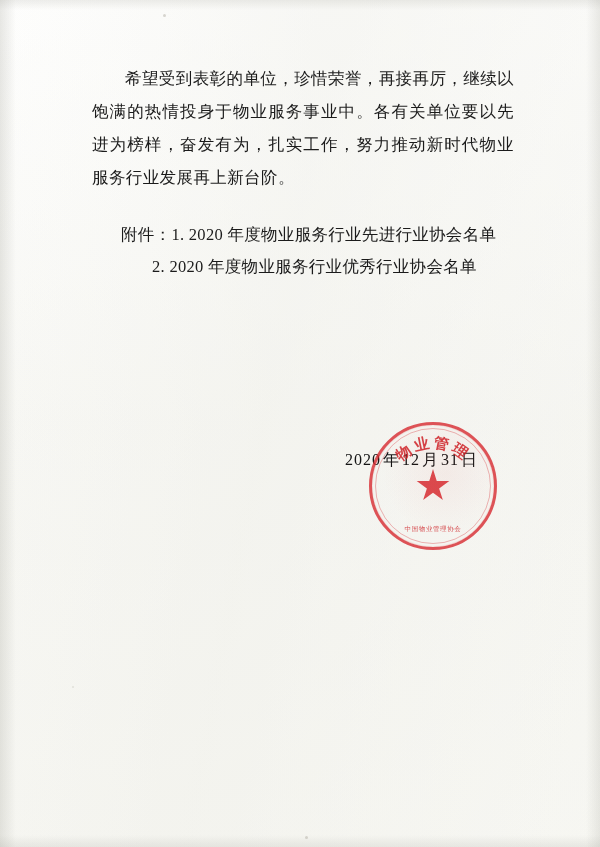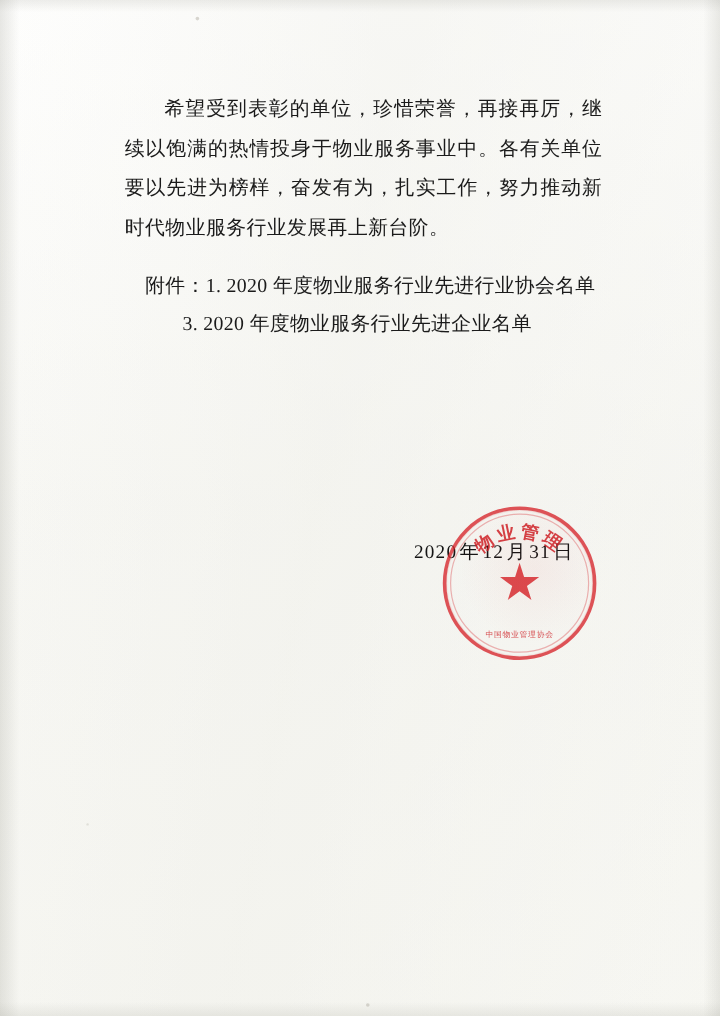--- a/index.html
+++ b/index.html
@@ -77,27 +77,27 @@
     width: 430px;
   }
 
   .body-para {
     font-size: 16.5px;
     line-height: 33px;
     color: #1b1b1b;
     text-align: justify;
     text-justify: inter-ideograph;
     letter-spacing: 0.4px;
-    margin: 16px;
+    margin: 4px;
     text-indent: 2em;
     font-family: "Liberation Serif", "DejaVu Serif", serif;
   }
 
   .attach-block {
-    margin-top: 12px;
+    margin-top: 25px;
   }
   .attach-line {
     font-size: 16.5px;
     line-height: 32px;
     color: #1b1b1b;
     letter-spacing: 0.3px;
     white-space: nowrap;
   }
   .attach-line.first {
     text-indent: 2em;
@@ -198,21 +198,21 @@
   <div class="speck" style="left:72px; top:686px; width:2px; height:2px; opacity:.35;"></div>
 
   <div class="content">
 
     <p class="body-para">希望受到表彰的单位，珍惜荣誉，再接再厉，继续以饱满的热情投身于物业服务事业中。各有关单位要以先进为榜样，奋发有为，扎实工作，努力推动新时代物业服务行业发展再上新台阶。</p>
 
     <div class="attach-block">
       <div class="attach-line first">
         <span>附件：</span><span>1. 2020 年度物业服务行业先进行业协会名单</span>
       </div>
-      <div class="attach-line item">3. 2020 年度物业服务行业先进企业名单</div>
+      <div class="attach-line item">2. 2020 年度物业服务行业优秀行业协会名单</div>
     </div>
   </div>
 
   <div class="date-line">
     <span class="num">2020</span><span>年</span><span class="num">12</span><span>月</span><span class="num">31</span><span>日</span>
   </div>
 
   <div class="seal">
     <div class="ring"></div>
     <div class="ring-inner"></div>

